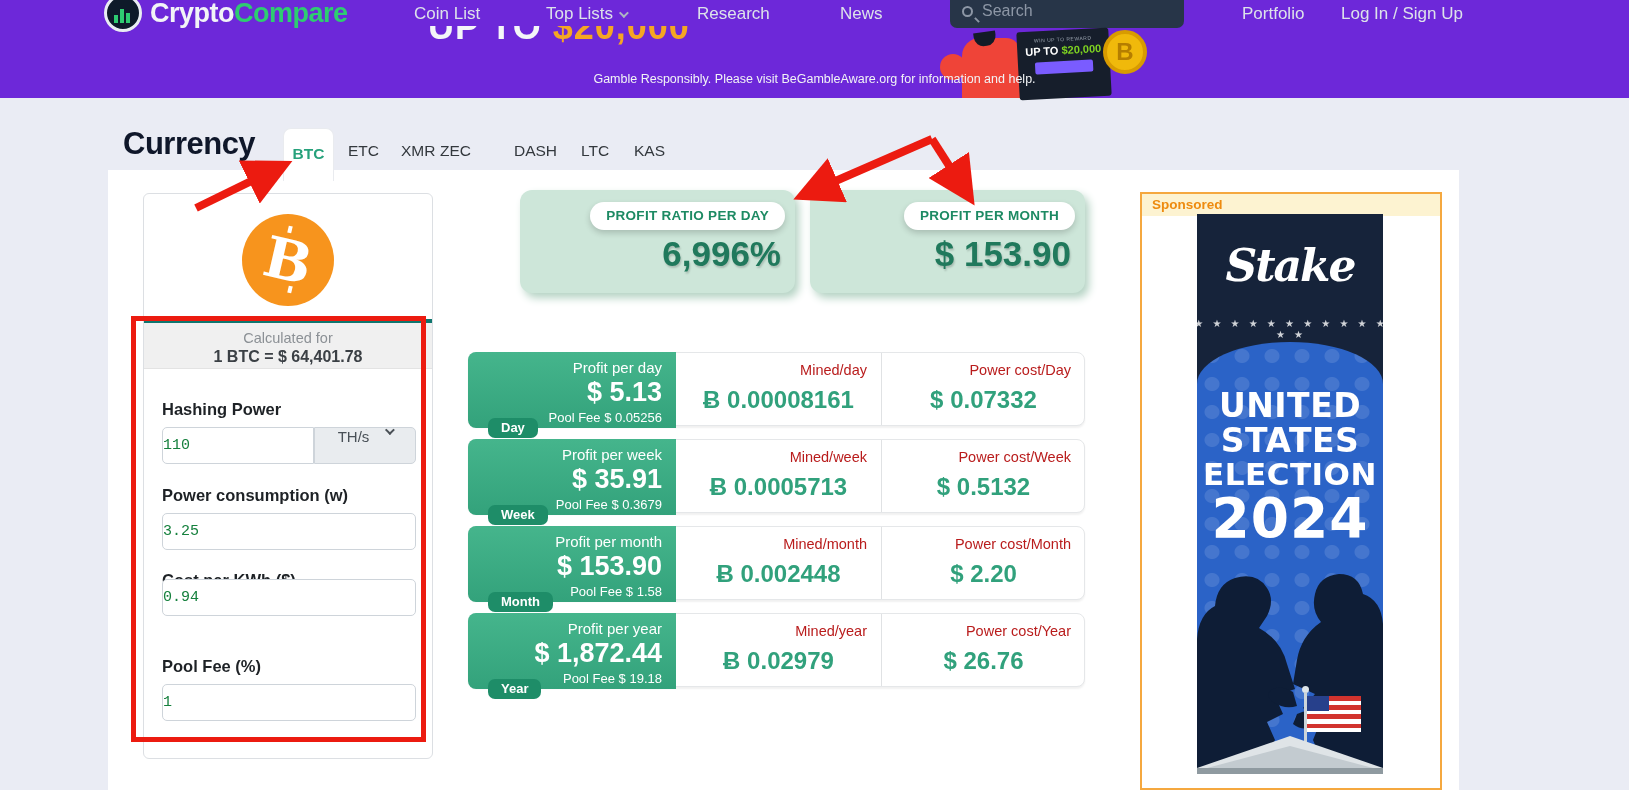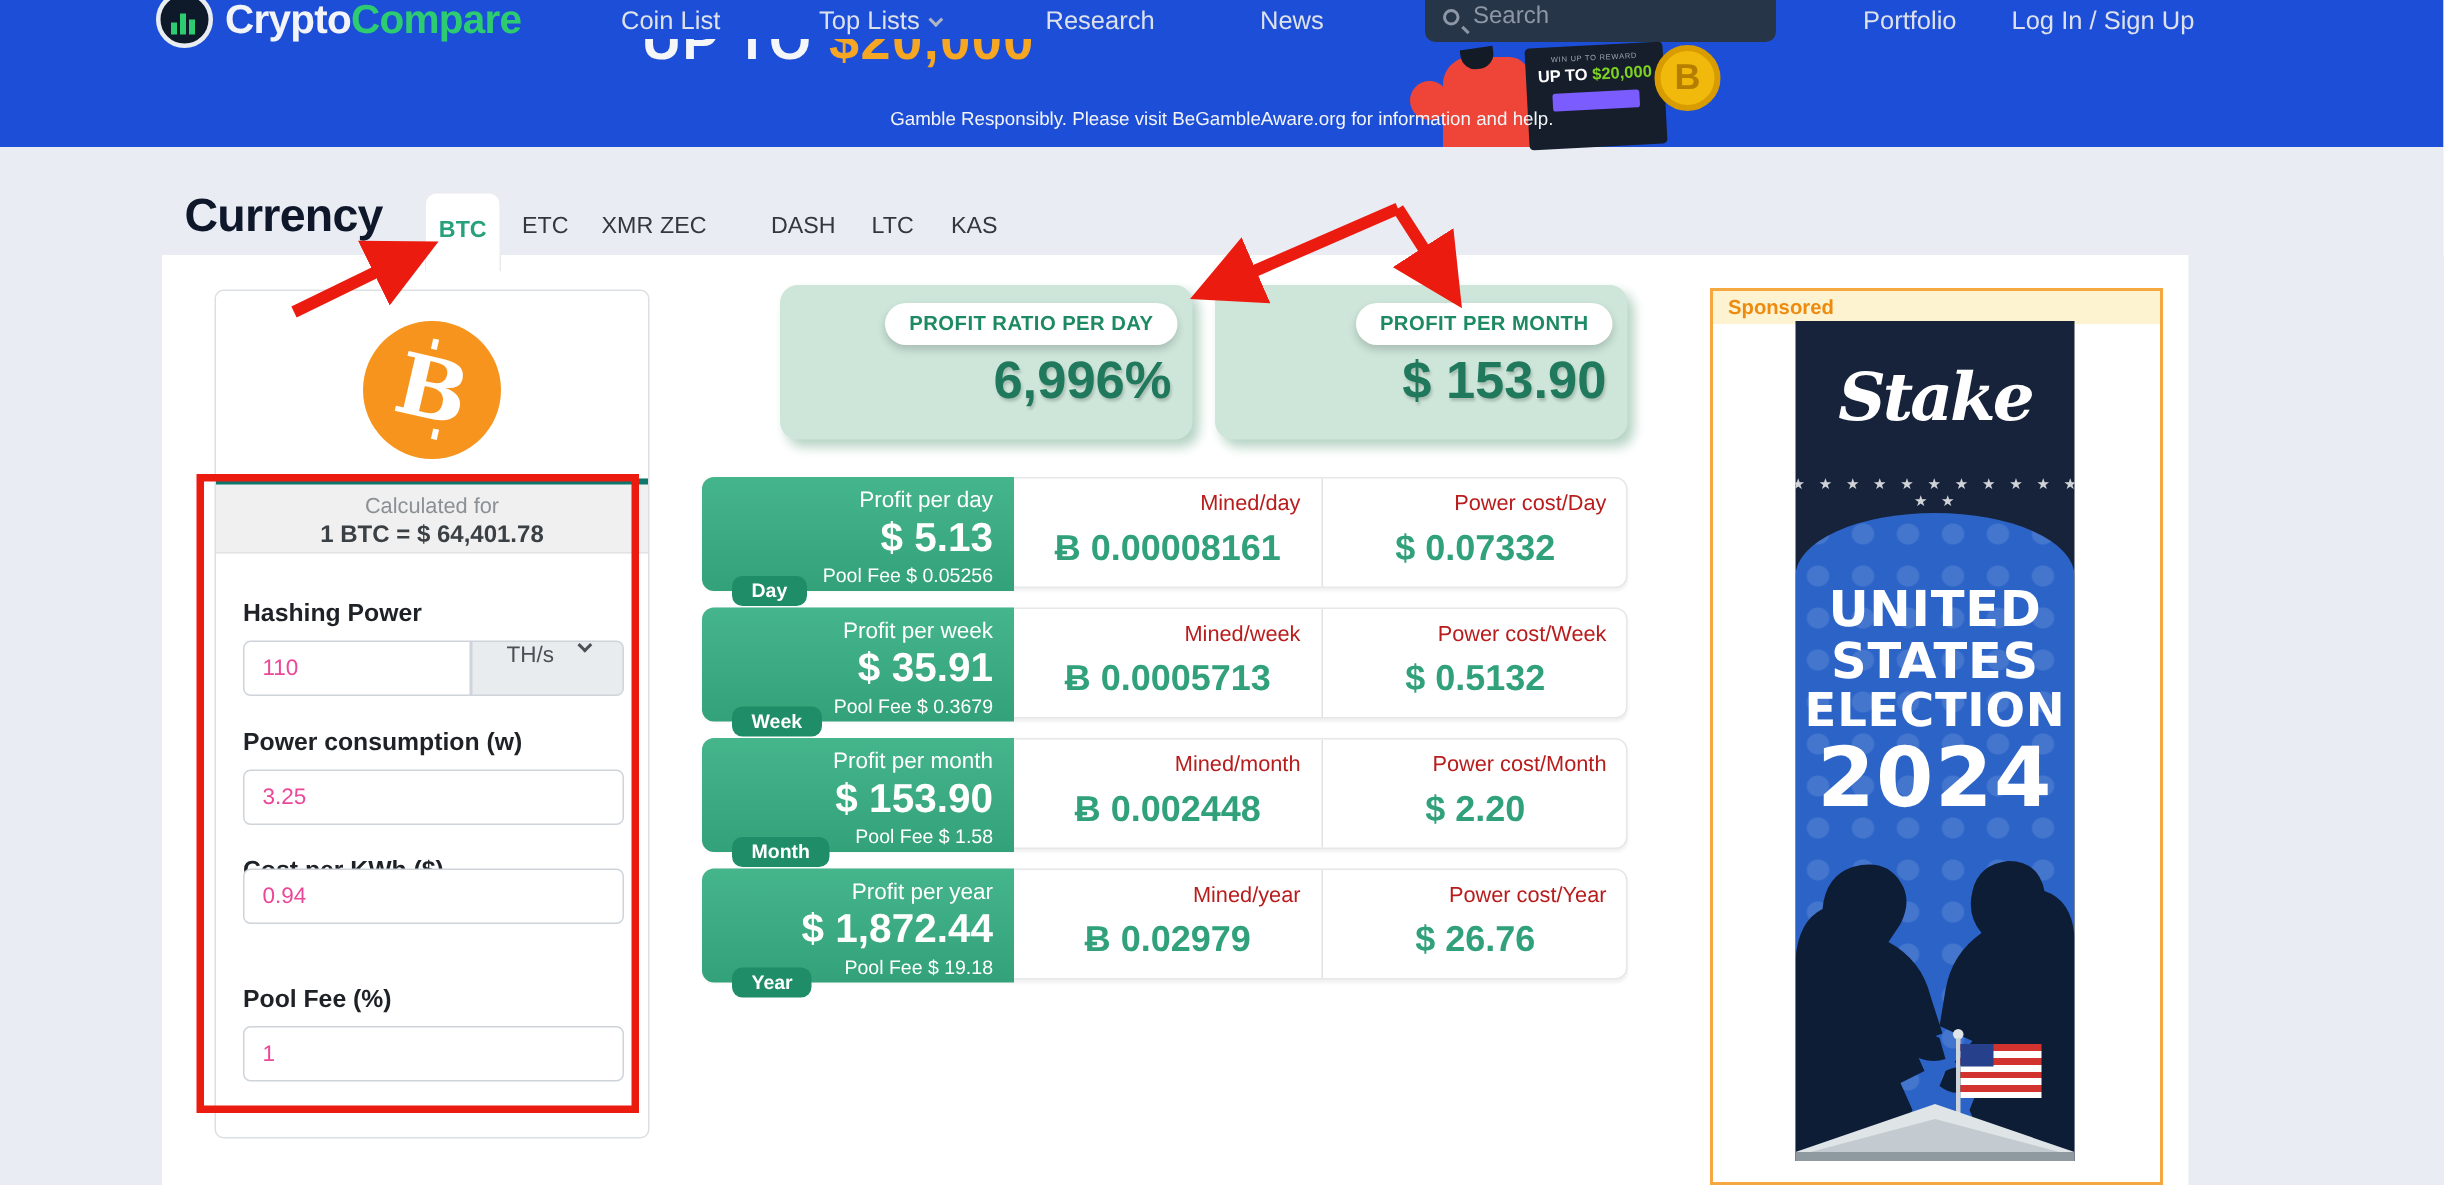--- a/index.html
+++ b/index.html
@@ -4,21 +4,21 @@
 <style>
   * { margin:0; padding:0; box-sizing:border-box; }
   html,body { width:1629px; height:790px; }
   body {
     position:relative; overflow:hidden;
     font-family:"Liberation Sans", sans-serif;
     background:#eaecf4;
   }
 
   
-  .header { position:absolute; left:0; top:0; width:1629px; height:98px; background:#1d4ed8; }
+  .header { position:absolute; left:0; top:0; width:1629px; height:98px; background:#6d28d9; }
   .logo { position:absolute; left:104px; top:-6px; display:flex; align-items:center; gap:8px; }
   .logo-circle { width:38px; height:38px; border-radius:50%; border:3px solid #e9edf2; position:relative; overflow:hidden; background:#0e1a29; }
   .logo-bars { position:absolute; left:7px; bottom:6px; display:flex; align-items:flex-end; gap:2px; }
   .logo-bars i { display:block; width:4px; background:#2ecc71; }
   .logo-text { font-size:27px; font-weight:700; color:#f2f4f7; letter-spacing:-0.5px; }
   .logo-text .green { color:#2ecc71; }
   .nav-link { position:absolute; top:2px; font-size:17px; color:#dde2ea; line-height:24px; cursor:pointer; white-space:nowrap; }
   .chev { display:inline-block; width:7px; height:7px; border-right:2px solid #aeb6c2; border-bottom:2px solid #aeb6c2; transform:rotate(45deg) translateY(-2px); margin-left:6px; vertical-align:middle; }
   .searchbox { position:absolute; left:950px; top:-6px; width:234px; height:34px; background:#273548; border-radius:7px; display:flex; align-items:center; padding-left:12px; }
   .mag { width:11px; height:11px; border:2px solid #8d97a6; border-radius:50%; position:relative; flex:0 0 auto; }
@@ -52,32 +52,32 @@
 
   
   .calc-card { position:absolute; left:143px; top:193px; width:290px; height:566px; background:#fff; border:1px solid #dcdfe3; border-radius:6px; }
   .btc-logo { position:absolute; left:98px; top:20px; width:92px; height:92px; border-radius:50%; background:#f7941d; }
   .btc-b { position:absolute; left:0; top:0; width:92px; height:92px; display:flex; align-items:center; justify-content:center; transform:rotate(13deg); color:#fff; font-size:56px; font-weight:700; font-family:"DejaVu Serif", serif; }
   .btc-bar { position:absolute; width:4px; height:7px; background:#fff; left:46px; }
   .calc-strip { position:absolute; left:0; top:125px; width:288px; height:50px; background:#f0f0f0; border-top:4px solid #0f766e; border-bottom:1px solid #e3e3e3; text-align:center; padding-top:7px; }
   .calc-for { font-size:14.5px; color:#8b9095; }
   .calc-rate { font-size:16px; font-weight:700; color:#3b4045; margin-top:2px; }
   .f-label { position:absolute; left:18px; font-size:16.5px; font-weight:700; color:#1e2226; }
-  .f-input { position:absolute; left:18px; width:254px; height:37px; border:1px solid #ced4da; border-radius:5px; padding-left:12px; font-size:15px; color:#ec4899; background:#fff; font-family:Liberation Sans, sans-serif; outline:none; }
+  .f-input { position:absolute; left:18px; width:254px; height:37px; border:1px solid #ced4da; border-radius:5px; font-size:15px; color:#15803d; background:#fff; font-family:Liberation Mono, monospace; outline:none; }
   .f-input.half { width:152px; border-radius:5px 0 0 5px; }
   .f-select { position:absolute; left:170px; width:102px; height:37px; background:#e9ecef; border:1px solid #ced4da; border-radius:0 5px 5px 0; display:flex; justify-content:center; gap:10px; font-size:15px; color:#495057; cursor:pointer; }
   .f-select .chev { border-color:#4a5056; }
 
   
   .sum-box { position:absolute; top:190px; width:275px; height:103px; background:#cde6d9; border-radius:12px; box-shadow:4px 5px 8px #b5d3c4; }
   .sum-pill { position:absolute; right:10px; top:12px; height:28px; line-height:28px; background:#fff; border-radius:14px; padding:0 16px; font-size:13.5px; font-weight:700; letter-spacing:0.3px; color:#1d8a63; box-shadow:0 3px 6px rgba(0,0,0,0.18); }
   .sum-val { position:absolute; right:14px; top:44px; font-size:35px; font-weight:700; color:#20795c; text-shadow:1px 2px 2px rgba(0,0,0,0.18); }
 
   
-  .row { position:absolute; left:468px; width:617px; height:74px; background:#fff; border:1px solid #e5e7e9; border-radius:8px; box-shadow:0 2px 2px rgba(0,0,0,0.06); }
+  .row { position:absolute; left:468px; width:617px; height:74px; background:#fff; border:1px solid #e5e7e9; border-radius:8px; box-shadow:0 2px 2px rgba(0,0,0,0.06);margin-top:34px; }
   .cell-green { position:absolute; left:-1px; top:-1px; width:208px; height:76px; border-radius:8px 0 0 8px; background:linear-gradient(180deg,#45b58c,#33a27b); color:#fff; text-align:right; padding-right:14px; }
   .cg-label { font-size:15px; margin-top:7px; }
   .cg-val { font-size:27px; font-weight:700; margin-top:1px; }
   .cg-fee { font-size:13px; margin-top:2px; }
   .badge { position:absolute; left:20px; bottom:-10px; background:#1e8d68; color:#fff; font-size:13px; font-weight:700; padding:2px 13px 3px; border-radius:7px; }
   .cell-mid { position:absolute; left:207px; top:0; width:206px; height:72px; border-right:1px solid #e0e2e4; }
   .cell-right { position:absolute; left:413px; top:0; width:203px; height:72px; }
   .c-label { position:absolute; right:14px; top:9px; font-size:14.5px; color:#b91c1c; }
   .c-val { position:absolute; left:0; right:0; top:33px; text-align:center; font-size:24px; font-weight:700; color:#31a17c; }
 

